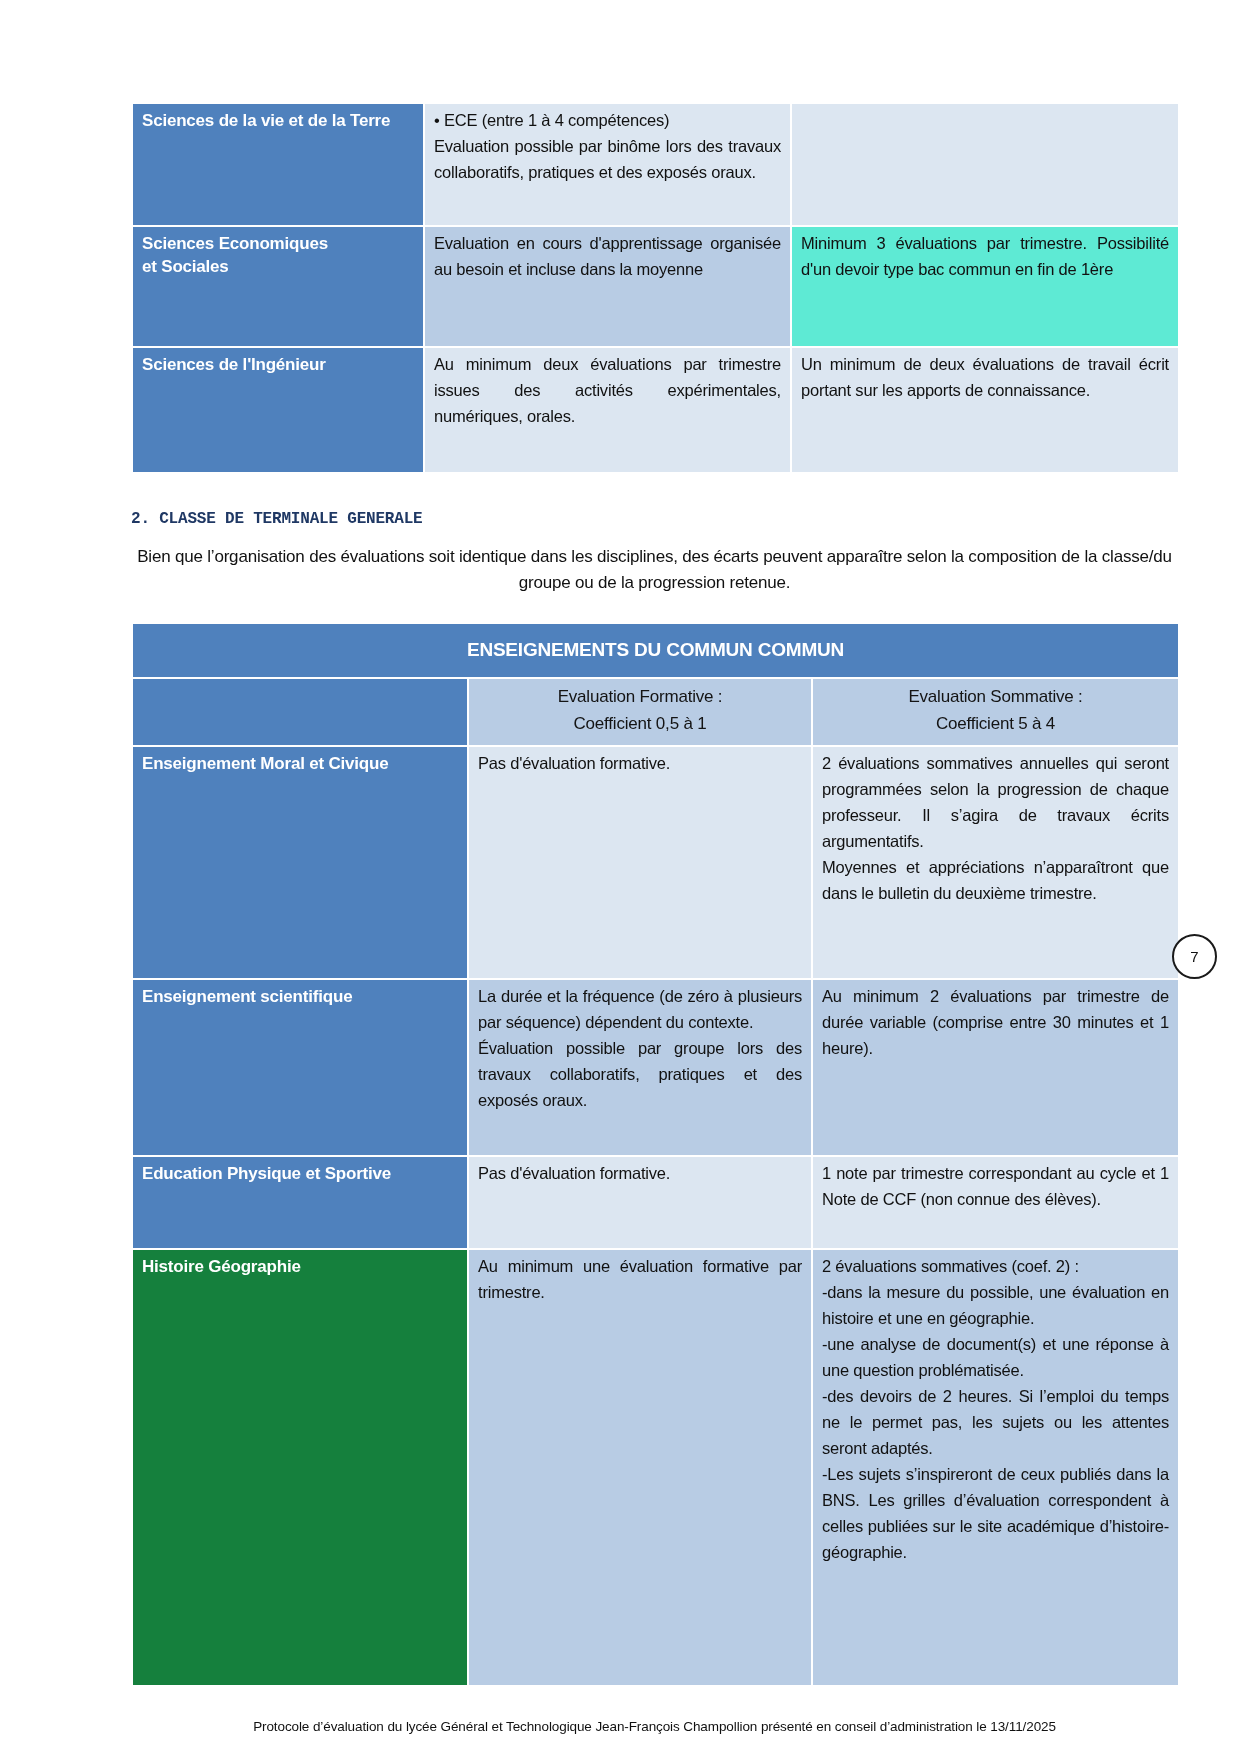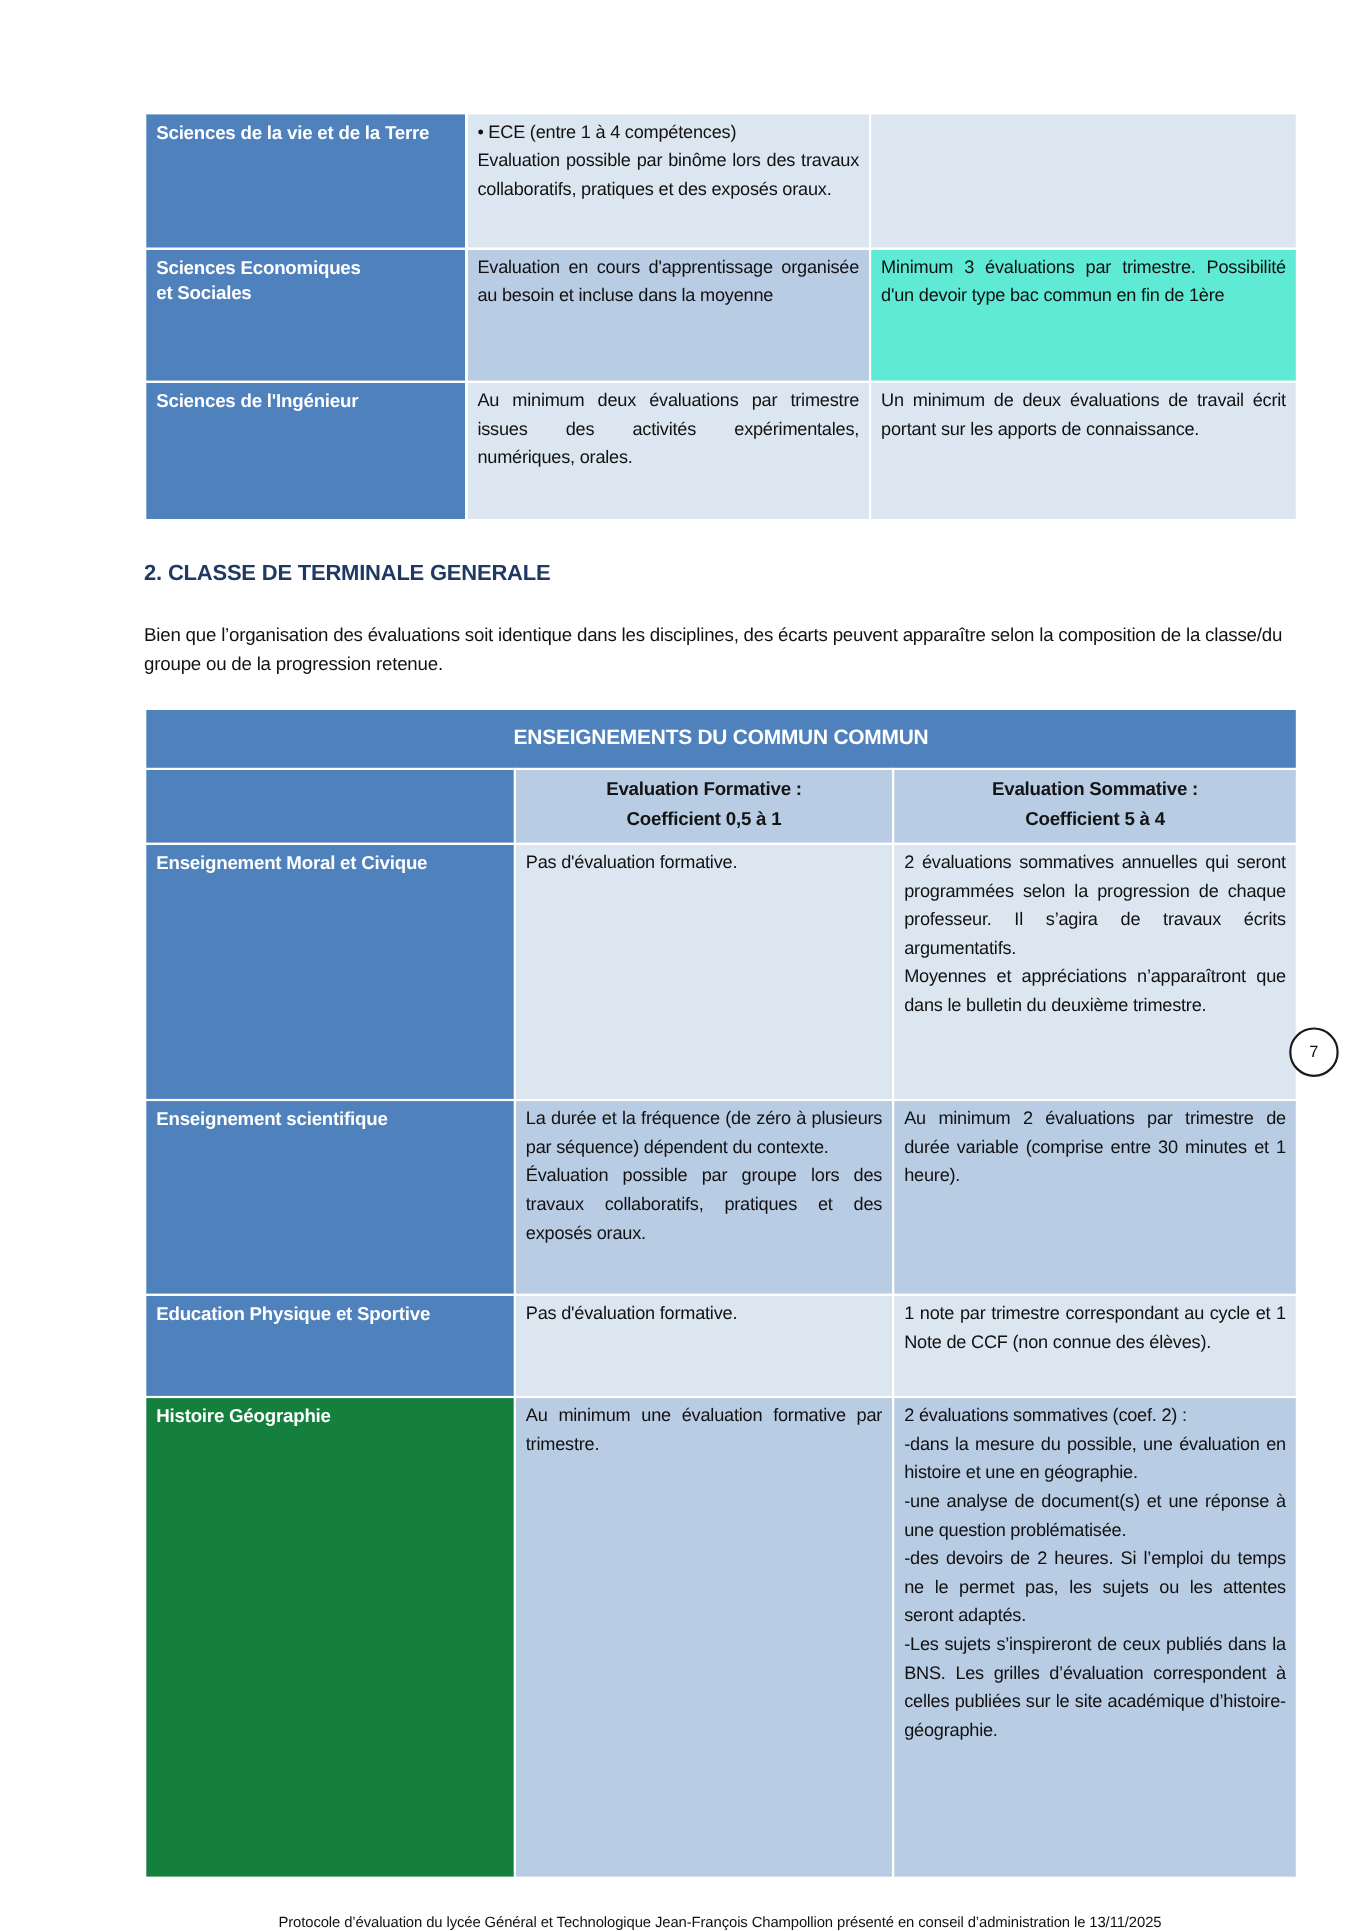--- a/index.html
+++ b/index.html
@@ -19,29 +19,29 @@
   .subj div{margin:0;}
   
   .cell{font-size:16.5px;line-height:1.58;text-align:justify;letter-spacing:-0.2px;}
   .cell .para{margin:0;}
   
   .banner{
     color:#fff;font-weight:bold;font-size:19px;text-align:center;
     height:53px;vertical-align:middle;padding:0;letter-spacing:-0.2px;
   }
   .colhead th{
-    font-weight:bold;color:#141414;text-align:center;
+    font-weight:normal;color:#141414;text-align:center;
     font-size:17px;line-height:1.55;height:58px;vertical-align:middle;letter-spacing:-0.2px;
   }
   h2.section{
-    margin:36px 0 32px 0;font-size:20px;letter-spacing:-0.2px;
-    font-family:Liberation Sans, sans-serif;
+    margin:36px 0 16px 0;font-size:16px;letter-spacing:-0.2px;
+    font-family:Liberation Mono, monospace;
   }
   p.intro{
-    margin:0 0 26px 0;font-size:17px;line-height:1.52;letter-spacing:-0.2px;text-align:left;
+    margin:0 0 26px 0;font-size:17px;line-height:1.52;letter-spacing:-0.2px;text-align:center;
   }
   .page-circle{
     position:absolute;left:1172px;top:934px;width:45px;height:45px;
     border:2px solid #1a1a1a;border-radius:50%;background:#fff;
     display:flex;align-items:center;justify-content:center;
     font-size:15px;color:#111;box-sizing:border-box;
   }
   .footer{
     margin-top:32px;text-align:center;font-size:13.5px;color:#111;width:1047px;letter-spacing:-0.1px;
   }

